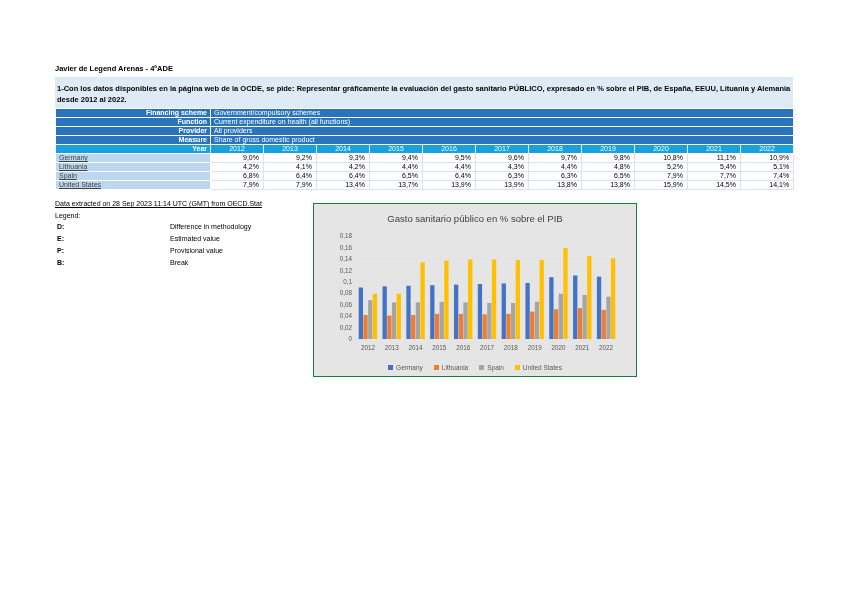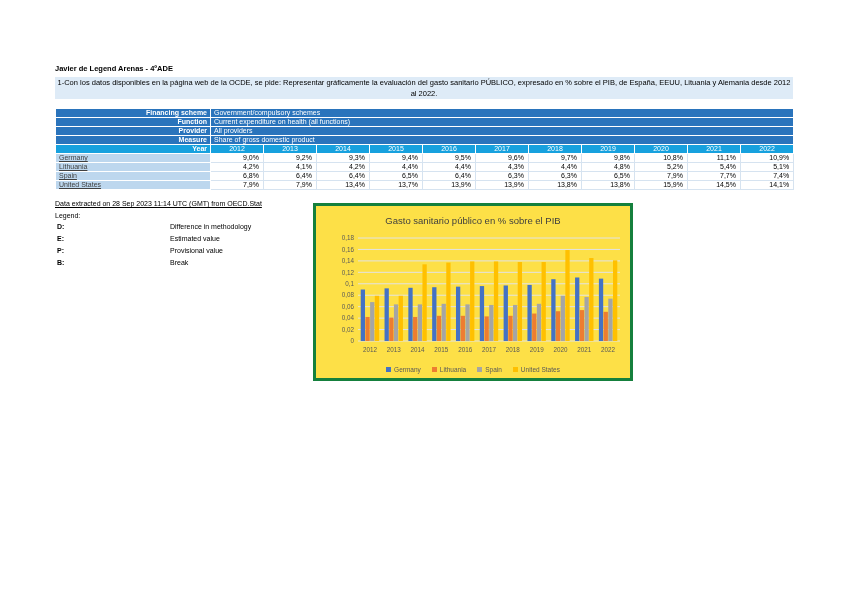--- a/index.html
+++ b/index.html
@@ -5,21 +5,21 @@
   html,body{margin:0;padding:0;}
   body{
     width:848px;height:599px;background:#ffffff;position:relative;overflow:hidden;
     font-family:"Liberation Sans", sans-serif;color:#000;
   }
   .abs{position:absolute;}
 
   
   #author-line{left:55px;top:64px;font-size:7.5px;font-weight:bold;}
   #instruction{left:55px;top:77px;width:734px;background:#DEEBF7;font-size:7.5px;
-    font-weight:normal;line-height:11px;padding:0 2px;text-align:center;}
+    font-weight:bold;line-height:11px;padding:6px 2px;}
 
   
   #oecd-table{left:55px;top:108px;}
   table{border-collapse:collapse;table-layout:fixed;width:738px;font-size:7px;}
   td{height:8px;line-height:8px;padding:0 3px;overflow:hidden;white-space:nowrap;}
   .meta-label{background:#2A74BC;color:#fff;font-weight:bold;text-align:right;border:1px solid #fff;}
   .meta-value{background:#2A74BC;color:#fff;text-align:left;border:1px solid #fff;}
   .year-label{background:#17A1DE;color:#fff;font-weight:bold;text-align:right;border:1px solid #fff;}
   .year-cell{background:#17A1DE;color:#fff;text-align:center;border:1px solid #fff;}
   .country-cell{background:#BDD7EE;border:1px solid #fff;text-align:left;}
@@ -27,21 +27,21 @@
   .value-cell{background:#fff;border:1px solid #D6E3F0;text-align:right;padding-right:4px;color:#000;}
 
   
   .small-note{font-size:7px;line-height:9px;}
   #extract-note{left:55px;top:199px;text-decoration:underline;cursor:pointer;}
   #legend-title{left:55px;top:211px;}
   .lg-key{left:57px;font-weight:bold;}
   .lg-desc{left:170px;}
 
   
-  #chart{left:313px;top:203px;width:314px;height:172px;border:3px solid #15803d;background:#fde047;}
+  #chart{left:313px;top:203px;width:314px;height:172px;border:1px solid #15803d;background:#e5e5e5;padding-left:8px;}
   #chart-title{position:absolute;top:9px;left:0;right:0;text-align:center;
     font-size:9.5px;color:#3F3F3F;}
   #chart-svg{position:absolute;left:0;top:0;}
   #chart-legend{position:absolute;bottom:5px;left:0;right:0;display:flex;
     justify-content:center;gap:11px;font-size:6.5px;color:#595959;}
   .lg-item{display:flex;align-items:center;gap:3px;}
   .lg-swatch{width:5px;height:5px;display:inline-block;}
 </style>
 </head>
 <body>

